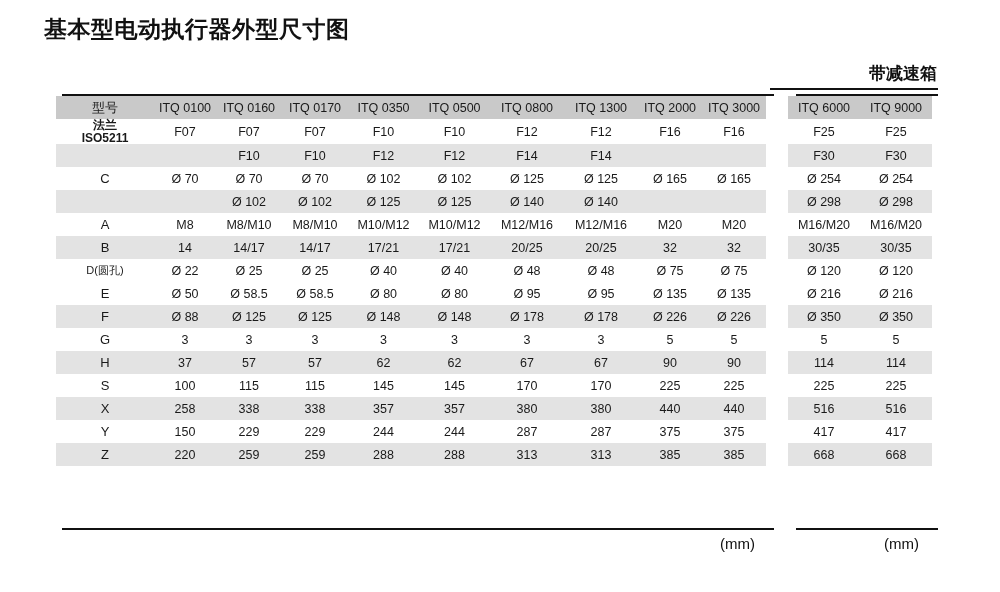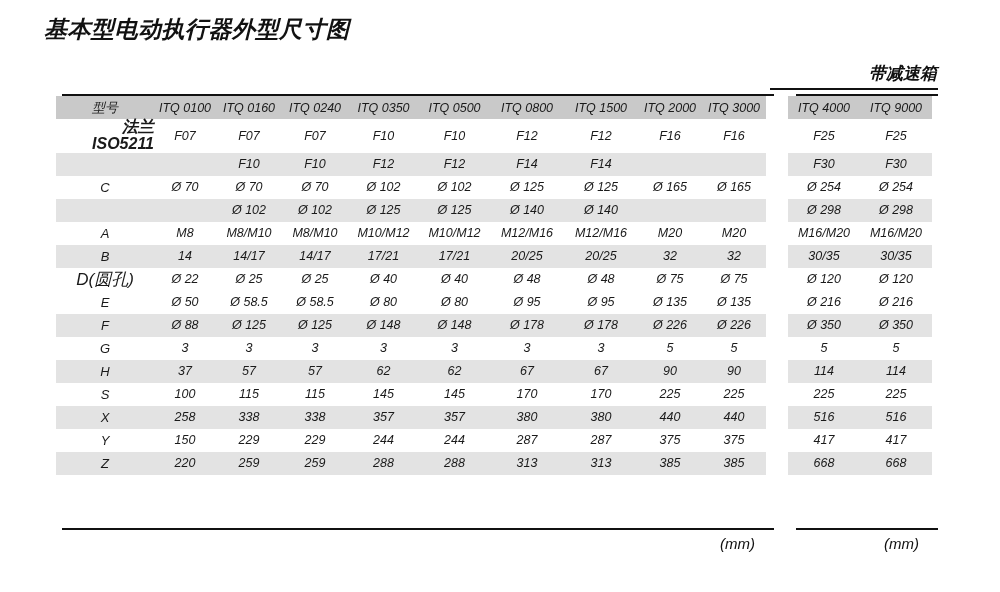--- a/index.html
+++ b/index.html
@@ -11,21 +11,20 @@
     height: 592px;
     background: #ffffff;
     font-family: "Liberation Sans", sans-serif;
     color: #1a1a1a;
     overflow: hidden;
   }
   .page {
     position: relative;
     width: 1000px;
     height: 572px;
-    font-style: italic;
   }
   .title {
     position: absolute;
     left: 44px;
     top: 14px;
     font-size: 23px;
     font-weight: 700;
     letter-spacing: 0.5px;
     color: #111;
   }
@@ -94,21 +93,21 @@
     font-size: 12.5px;
     height: 26px;
   }
   thead th.lblhead { font-size: 13px; }
   thead th.gapcell { background: #ffffff; }
 
   .rowlabel {
     font-weight: 700;
     font-size: 13px;
   }
-  .rowlabel.small { font-size: 17px; }
+  .rowlabel.small { font-size: 11px; }
 
   .top-rule, .bottom-rule {
     position: absolute;
     left: 62px;
     width: 712px;
     height: 2px;
     background: #111;
   }
   .top-rule { top: 94px; }
   .bottom-rule { top: 528px; }
@@ -126,22 +125,21 @@
     position: absolute;
     font-size: 15px;
     color: #111;
   }
   .unit-left { left: 720px; top: 535px; }
   .unit-right { left: 884px; top: 535px; }
 
   .flange-label {
     line-height: 1.05;
     font-weight: 700;
-    font-size: 16px;
-    text-align: right;
+    font-size: 12px;
   }
 </style>
 </head>
 <body>
 
 <div class="page">
 
   <div class="title">基本型电动执行器外型尺寸图</div>
 
   <div class="gearbox-label">带减速箱</div>
@@ -167,29 +165,29 @@
           <col class="c9">
         <col class="gap">
           <col class="g1">
           <col class="g2">
       </colgroup>
       <thead>
         <tr>
           <th class="lblhead">型号</th>
           <th>ITQ 0100</th>
           <th>ITQ 0160</th>
-          <th>ITQ 0240</th>
+          <th>ITQ 0170</th>
           <th>ITQ 0350</th>
           <th>ITQ 0500</th>
           <th>ITQ 0800</th>
-          <th>ITQ 1500</th>
+          <th>ITQ 1300</th>
           <th>ITQ 2000</th>
           <th>ITQ 3000</th>
           <th class="gapcell"></th>
-          <th>ITQ 4000</th>
+          <th>ITQ 6000</th>
           <th>ITQ 9000</th>
         </tr>
       </thead>
       <tbody>
 
         <tr class="row-plain">
           <td class="rowlabel">
             <div class="flange-label">
               <div>法兰</div>
               <div>ISO5211</div>

